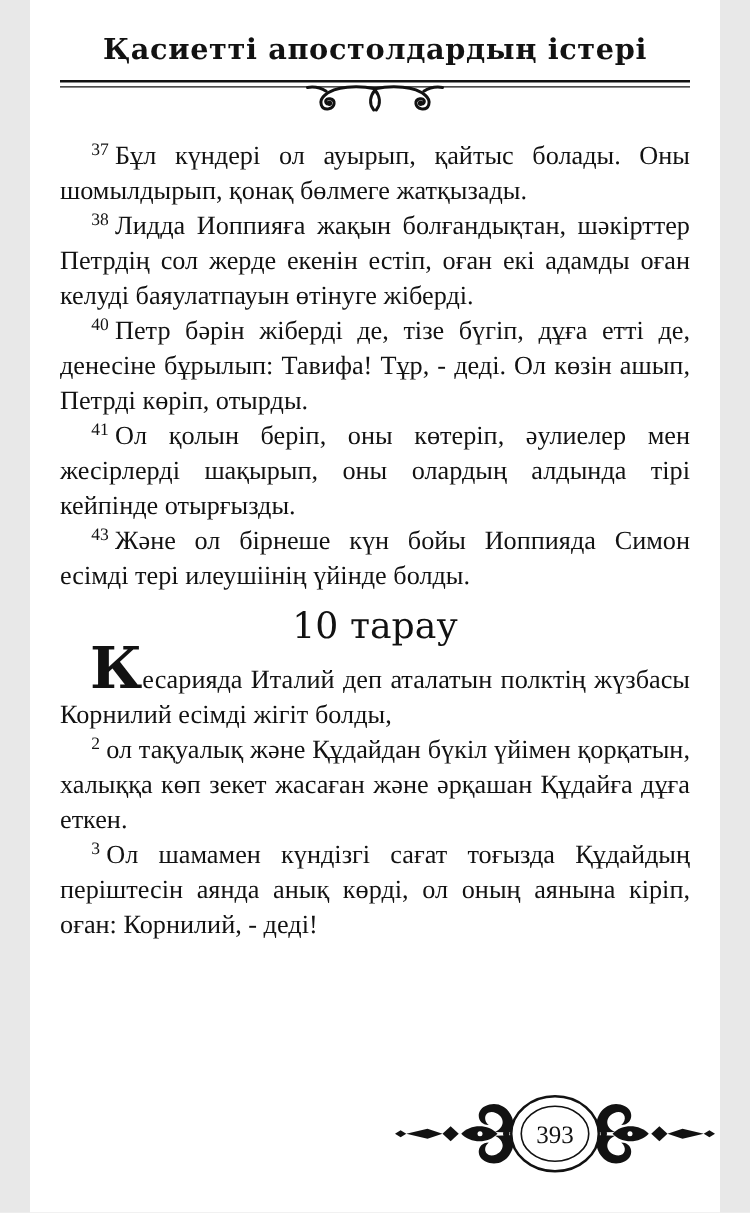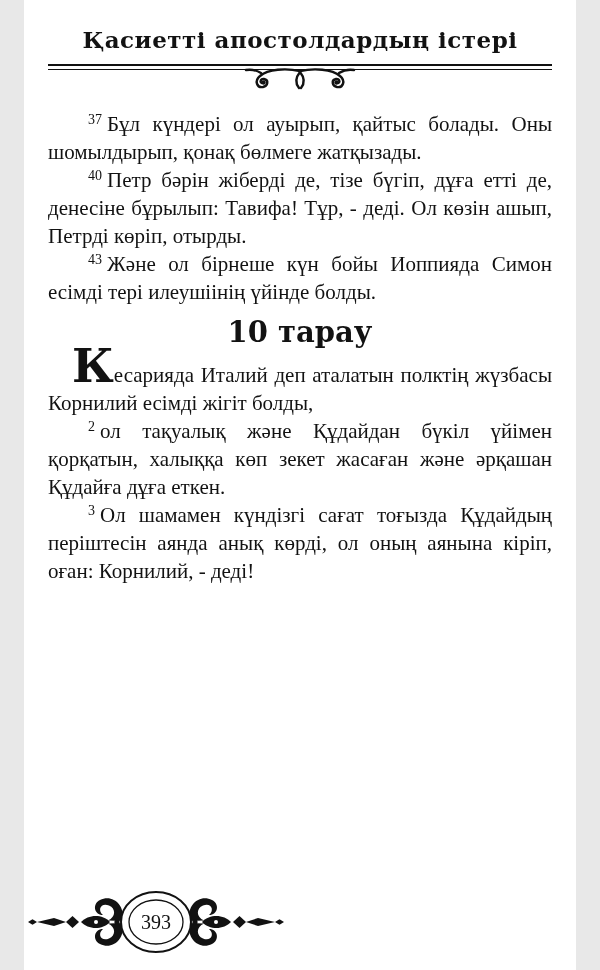--- a/index.html
+++ b/index.html
@@ -38,38 +38,38 @@
     width:504px;
     margin:40px auto 0;
     font-size:21px;
     line-height:28px;
     text-align:justify;
   }
   p.verse { margin:0; text-indent:24px; }
   sup.vnum {
     font-size:14px; line-height:0;
     vertical-align:7px;
-    margin-right:5px; margin-left:16px;
+    margin-right:5px; margin-left:1px;
   }
   h2.chapter-heading {
     font-family:"DejaVu Serif", serif;
     font-size:29px; line-height:36px;
-    font-weight:700;
+    font-weight:400;
     text-align:center; text-indent:0;
     margin:8px 0 2px 0;
   }
   .dropcap {
     font-family:"DejaVu Serif", serif;
     font-size:46px; line-height:28px;
     font-weight:700;
   }
   
   .page-footer {
-    position:absolute; bottom:10px; left:0; width:100%;
-    text-align:left;
+    position:absolute; bottom:25px; left:0; width:100%;
+    text-align:right;
   }
   .ftr-orn { display:inline-block; vertical-align:bottom; }
   svg text { font-family:"Liberation Serif", serif; }
 </style>
 </head>
 <body>
 
 <div class="page">
 
   <h1 class="book-title">Қасиетті апостолдардың істері</h1>
@@ -86,24 +86,26 @@
       </g>
       <circle cx="19.5" cy="15.5" r="2.2" fill="#121212"></circle>
       <circle cx="92.5" cy="15.5" r="2.2" fill="#121212"></circle>
     </svg>
   </div>
 
   <main class="text-block">
 
     <p class="verse"><sup class="vnum">37</sup><span>Бұл күндері ол ауырып, қайтыс болады. Оны шомылдырып, қонақ бөлмеге жатқызады.</span></p>
 
+    <p class="verse"><sup class="vnum">38</sup><span>Лидда Иоппияға жақын болғандықтан, шәкірттер Петрдің сол жерде екенін естіп, оған екі адамды оған келуді баяулатпауын өтінуге жіберді.</span></p>
 
 
     <p class="verse"><sup class="vnum">40</sup><span>Петр бәрін жіберді де, тізе бүгіп, дұға етті де, денесіне бұрылып: Тавифа! Тұр, - деді. Ол көзін ашып, Петрді көріп, отырды.</span></p>
 
+    <p class="verse"><sup class="vnum">41</sup><span>Ол қолын беріп, оны көтеріп, әулиелер мен жесірлерді шақырып, оны олардың алдында тірі кейпінде отырғызды.</span></p>
 
 
     <p class="verse"><sup class="vnum">43</sup><span>Және ол бірнеше күн бойы Иоппияда Симон есімді тері илеушіінің үйінде болды.</span></p>
 
     <h2 class="chapter-heading">10 тарау</h2>
 
     <p class="verse"><span class="dropcap">К</span><span>есарияда Италий деп аталатын полктің жүзбасы Корнилий есімді жігіт болды,</span></p>
 
     <p class="verse"><sup class="vnum">2</sup><span>ол тақуалық және Құдайдан бүкіл үйімен қорқатын, халыққа көп зекет жасаған және әрқашан Құдайға дұға еткен.</span></p>
 

